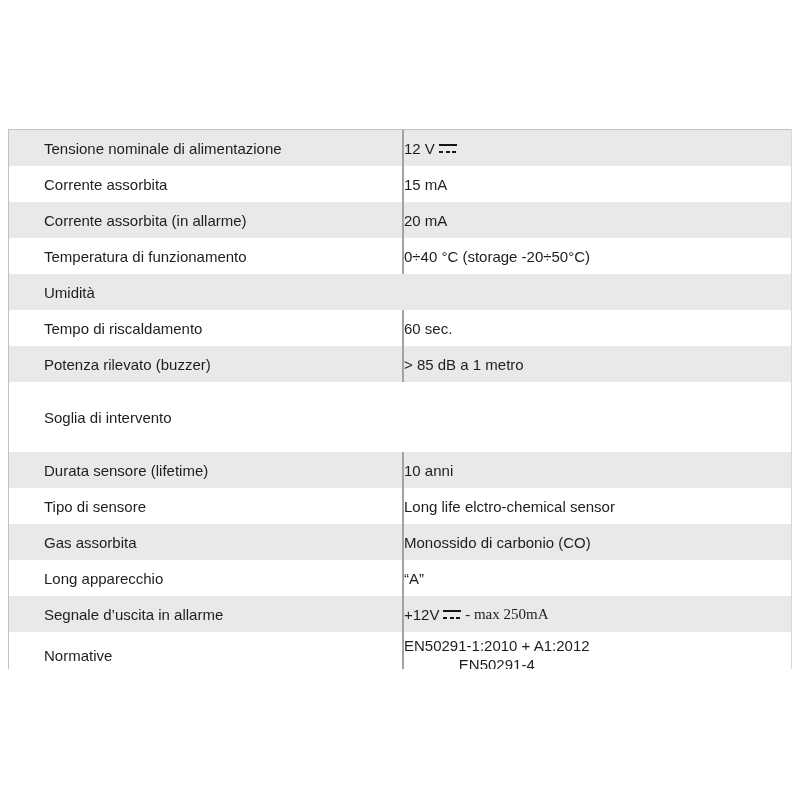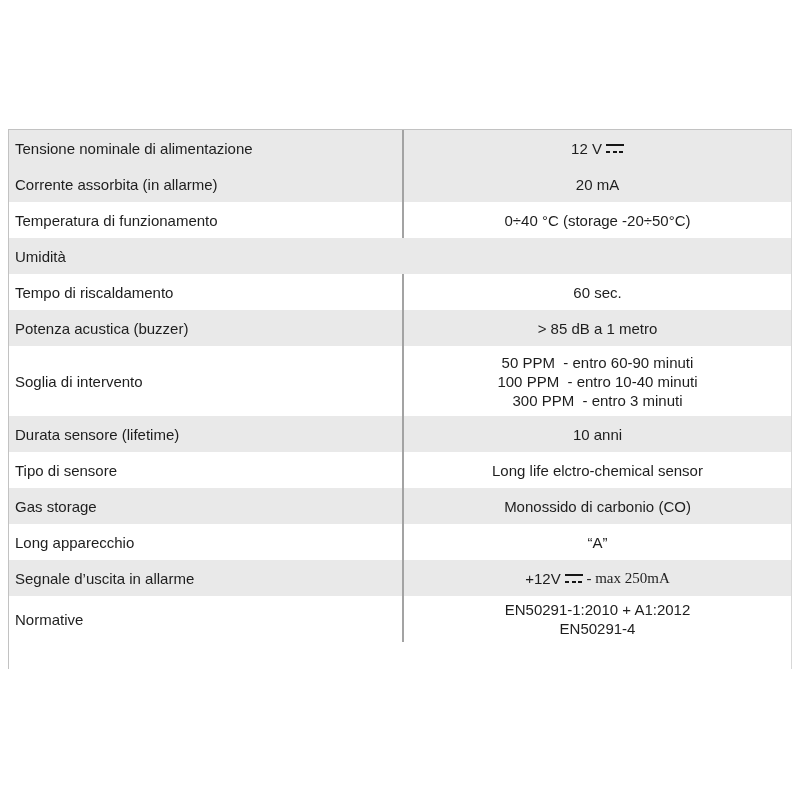--- a/index.html
+++ b/index.html
@@ -29,27 +29,26 @@
     font-size: 15px;
   }
   .row { display: flex; width: 100%; }
   .row.shade { background: var(--shade, #e9e9e9); }
   .h36 { height: 36px; }
   .h70 { height: 70px; }
   .h46 { height: 46px; }
   .cell { display: flex; align-items: center; }
   .cell.label {
     width: 393px;
-    padding-left: 6px;
+    padding-left: 35px;
     flex-shrink: 0;
   }
   .cell.value {
     flex: 1;
     border-left: 2px solid var(--divider, #a3a3a3);
-    justify-content: center;
     text-align: center;
   }
   .vtext { white-space: pre-wrap; }
   .vstack { line-height: 19px; }
   .vstack .vtext { display: block; }
   
   .dc-icon {
     display: inline-block;
     width: 18px; height: 9px;
     margin-left: 4px;
@@ -74,20 +73,26 @@
 <div class="spec-table">
 
   <div class="row shade h36">
     <div class="cell label">Tensione nominale di alimentazione</div>
     <div class="cell value">
       <span class="vtext">12 V</span>
         <span class="dc-icon"></span>
     </div>
   </div>
 
+  <div class="row h36">
+    <div class="cell label">Corrente assorbita</div>
+    <div class="cell value">
+      <span class="vtext">15 mA</span>
+    </div>
+  </div>
 
   <div class="row shade h36">
     <div class="cell label">Corrente assorbita (in allarme)</div>
     <div class="cell value">
       <span class="vtext">20 mA</span>
     </div>
   </div>
 
   <div class="row h36">
     <div class="cell label">Temperatura di funzionamento</div>
@@ -101,53 +106,46 @@
   </div>
 
   <div class="row h36">
     <div class="cell label">Tempo di riscaldamento</div>
     <div class="cell value">
       <span class="vtext">60 sec.</span>
     </div>
   </div>
 
   <div class="row shade h36">
-    <div class="cell label">Potenza acustica (buzzer)</div>
+    <div class="cell label">Potenza rilevato (buzzer)</div>
     <div class="cell value">
       <span class="vtext">&gt; 85 dB a 1 metro</span>
     </div>
   </div>
 
   <div class="row h70">
     <div class="cell label">Soglia di intervento</div>
-    <div class="cell value">
-      <div class="vstack">
-        <span class="vtext">50 PPM  - entro 60-90 minuti</span>
-        <span class="vtext">100 PPM  - entro 10-40 minuti</span>
-        <span class="vtext">300 PPM  - entro 3 minuti</span>
-      </div>
-    </div>
   </div>
 
   <div class="row shade h36">
     <div class="cell label">Durata sensore (lifetime)</div>
     <div class="cell value">
       <span class="vtext">10 anni</span>
     </div>
   </div>
 
   <div class="row h36">
     <div class="cell label">Tipo di sensore</div>
     <div class="cell value">
       <span class="vtext">Long life elctro-chemical sensor</span>
     </div>
   </div>
 
   <div class="row shade h36">
-    <div class="cell label">Gas storage</div>
+    <div class="cell label">Gas assorbita</div>
     <div class="cell value">
       <span class="vtext">Monossido di carbonio (CO)</span>
     </div>
   </div>
 
   <div class="row h36">
     <div class="cell label">Long apparecchio</div>
     <div class="cell value">
       <span class="vtext">“A”</span>
     </div>

